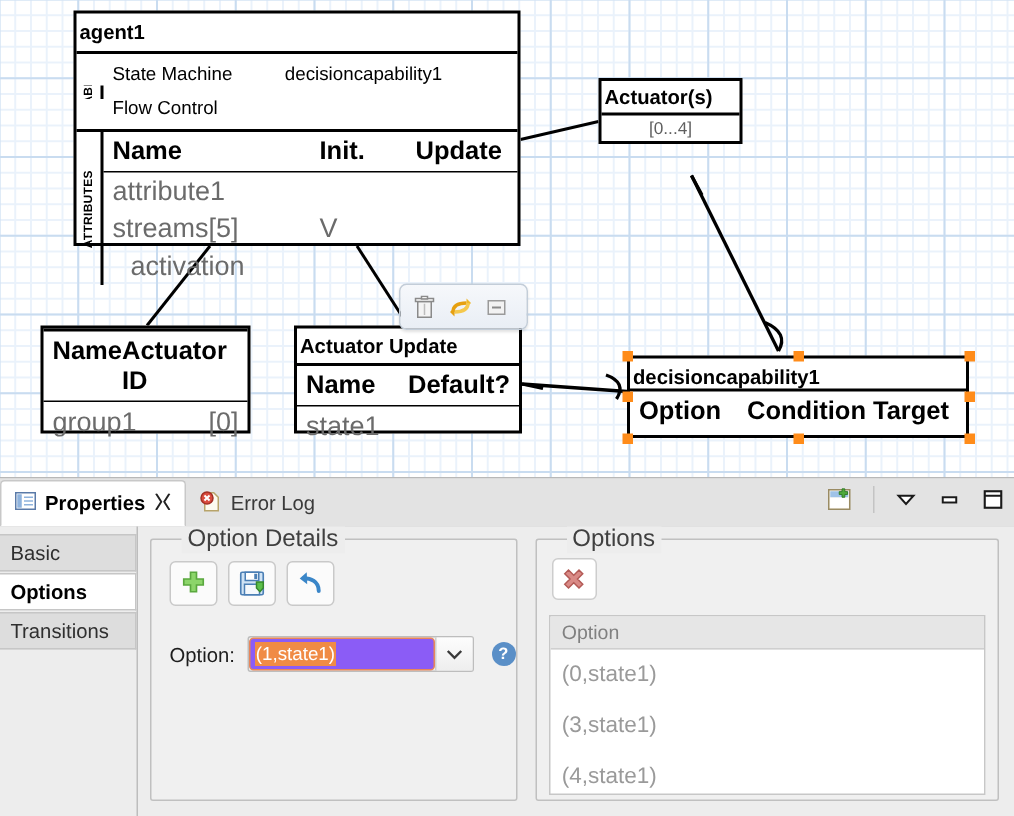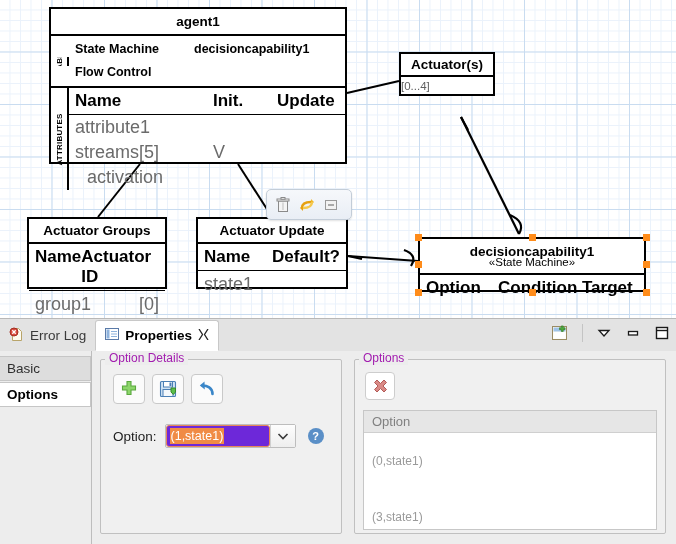--- a/index.html
+++ b/index.html
@@ -20,21 +20,21 @@
       linear-gradient(to bottom, #c9dcf0 1px, transparent 1px),
       linear-gradient(to right, #eaf2fb 1px, transparent 1px),
       linear-gradient(to bottom, #eaf2fb 1px, transparent 1px);
     background-size:52.5px 52.5px, 52.5px 52.5px, 10.5px 10.5px, 10.5px 10.5px;
     background-position:-1px -1px, -1px -1px, -1px -1px, -1px -1px;
     overflow:hidden;
   }
 
   .uml{position:absolute;background:#fff;border:2px solid #000;box-sizing:border-box;}
   .uml-title{
-    text-align:center;font-weight:bold;font-size:13.5px;color:#000;
+    font-weight:bold;font-size:13.5px;color:#000;
     padding:5px 2px 5px;line-height:15px;
   }
   .uml-sub{
     text-align:center;font-size:11.5px;color:#000;line-height:13px;
     padding-bottom:4px;margin-top:-3px;
   }
   .uml-sep{border-top:2px solid #000;}
   .row{display:flex;align-items:center;box-sizing:border-box;}
 
   
@@ -47,21 +47,21 @@
   .vlabel{
     transform:rotate(-90deg);white-space:nowrap;
     font-size:8px;font-weight:bold;letter-spacing:.2px;color:#000;
   }
   .cap-line{font-size:12.5px;color:#000;padding:4px 0 4px 6px;line-height:15px;}
   .hdr{font-weight:bold;font-size:17px;color:#000;}
   .cell{font-size:18px;color:#6b6b6b;}
 
   
   #actuators{left:399px;top:52px;width:96px;height:44px;}
-  #actuators .val{font-size:11.5px;color:#5f5f5f;padding:3px 0;}
+  #actuators .val{text-align:center;font-size:11.5px;color:#5f5f5f;padding:3px 0;}
 
   
   #agroups{left:27px;top:217px;width:140px;height:72px;}
   
   #astates{left:196px;top:217px;width:152px;height:72px;}
 
   
   #dcap{left:418px;top:237px;width:228px;height:55px;}
 
   .tbl-hdr{padding:3px 6px;display:flex;justify-content:space-between;}
@@ -122,41 +122,41 @@
   #content{
     position:absolute;left:92px;top:32px;right:0;bottom:0;
     background:#ededed;box-sizing:border-box;padding:8px 10px 10px 8px;
     display:flex;gap:12px;
   }
   .group{
     position:relative;border:1px solid #c0c0c0;border-radius:2px;
     background:#f0f0f0;box-sizing:border-box;
   }
   .group > .legend{
-    position:absolute;left:4px;top:-9px;background:#ededed;
-    padding:0 4px;font-size:12px;color:#a21caf;
+    position:absolute;left:20px;top:-9px;background:#ededed;
+    padding:0 4px;font-size:16px;color:#404040;
   }
   #grp-details{flex:0 0 242px;}
   #grp-options{flex:1 1 auto;}
 
   .btnrow{display:flex;gap:7px;padding:14px 0 0 12px;}
   .tbtn{
     width:30px;height:28px;border:1px solid #c9c9c9;border-radius:4px;
     background:#fbfbfb;display:flex;align-items:center;justify-content:center;
   }
 
   .fieldrow{display:flex;align-items:center;padding:20px 0 0 12px;gap:8px;}
   .flabel{font-size:13.5px;color:#1d1d1d;}
   .combo{
     display:flex;align-items:stretch;border:1px solid #bdbdbd;background:#f3f3f3;
     border-radius:2px;height:24px;box-sizing:border-box;
   }
   .txt{
-    width:104px;height:22px;border:1px solid #e8865a;border-radius:3px;
-    background:#6d28d9;display:flex;align-items:center;padding:0 3px;
+    width:124px;height:22px;border:1px solid #e8865a;border-radius:3px;
+    background:#8b5cf6;display:flex;align-items:center;padding:0 3px;
     box-sizing:border-box;margin:0;
   }
   .txt span{
     background:#f08b45;color:#ffffff;font-size:12.5px;padding:0 1px;line-height:16px;
   }
   .cbtn{
     width:24px;display:flex;align-items:center;justify-content:center;
     border-left:1px solid #cfcfcf;background:linear-gradient(to bottom,#fdfdfd,#eeeeee);
   }
   .help{width:16px;height:16px;border-radius:50%;background:#5a8fc7;
@@ -165,21 +165,21 @@
 
   
   .listbox{
     margin:10px 8px 8px 8px;border:1px solid #c7c7c7;background:#fff;
     height:120px;box-sizing:border-box;overflow:hidden;
   }
   .lhdr{
     background:#e6e6e6;border-bottom:1px solid #cfcfcf;
     padding:3px 8px;font-size:13px;color:#808080;
   }
-  .litem{padding:18px 8px;font-size:12px;color:#9a9a9a;line-height:20px;}
+  .litem{padding:7px 8px;font-size:15px;color:#9a9a9a;line-height:20px;}
   .xbtn{
     width:28px;height:26px;border:1px solid #cdcdcd;border-radius:4px;background:#fff;
     display:flex;align-items:center;justify-content:center;margin:12px 0 0 10px;
   }
 </style>
 </head>
 <body>
 
 <div id="root">
 
@@ -202,21 +202,21 @@
       <path d="M404,250 Q418,255 411,266" stroke="#000" stroke-width="2.2" fill="none"></path>
     </svg>
 
     <div class="uml" id="agent1">
       <div class="uml-title">agent1</div>
       <div class="uml-sep"></div>
       <div class="row" style="height:50px;">
         <div class="band">
           <div class="vlabel">CAPABILIT...</div>
         </div>
-        <div style="flex:1;font-weight:bold;">
+        <div style="flex:1;">
           <div class="cap-line">
             <span>State Machine</span>
             <span style="display:inline-block;width:28px;"></span>
             <span>decisioncapability1</span>
           </div>
           <div class="cap-line">Flow Control</div>
         </div>
       </div>
       <div class="uml-sep"></div>
       <div class="row" style="height:auto;">
@@ -248,21 +248,20 @@
       </div>
     </div>
 
     <div class="uml" id="actuators">
       <div class="uml-title" style="padding:3px 2px;">Actuator(s)</div>
       <div class="uml-sep"></div>
       <div class="val">[0...4]</div>
     </div>
 
     <div class="uml" id="agroups">
-      <div class="uml-title" style="padding:4px 2px;">Actuator Groups</div>
       <div class="uml-sep"></div>
       <div class="tbl-hdr hdr" style="border-bottom:1px solid #000;">
         <span>Name</span>
         <span>Actuator ID</span>
       </div>
       <div class="tbl-row cell">
         <span>group1</span>
         <span>[0]</span>
       </div>
     </div>
@@ -275,21 +274,20 @@
         <span>Default?</span>
       </div>
       <div class="tbl-row cell">
         <span>state1</span>
         <span></span>
       </div>
     </div>
 
     <div class="uml" id="dcap">
       <div class="uml-title" style="padding:5px 2px 0;">decisioncapability1</div>
-      <div class="uml-sub">«State Machine»</div>
       <div class="uml-sep"></div>
       <div class="row hdr" style="padding:3px 6px;">
         <span style="flex:0 0 72px;">Option</span>
         <span style="flex:0 0 84px;">Condition</span>
         <span>Target</span>
       </div>
     </div>
 
     <div class="handle" style="left:415px;top:234px;"></div>
     <div class="handle" style="left:529px;top:234px;"></div>
@@ -322,47 +320,47 @@
           <rect x="2.5" y="3.5" width="11" height="9" fill="#f2f2f2" stroke="#9a9a9a" stroke-width="1"></rect>
           <line x1="5" y1="8" x2="11" y2="8" stroke="#8a8a8a" stroke-width="1.4"></line>
         </svg>
       </div>
     </div>
   </div>
 
   <div id="props">
 
     <div id="tabbar">
-      <div class="vtab inactive">
-        <span>
-          <svg width="15" height="15" viewBox="0 0 15 15">
-            <path d="M3.5,1.5 h6 l3,3 v9 h-9 z" fill="#fdfbf0" stroke="#b8a46a" stroke-width="1"></path>
-            <circle cx="5" cy="5" r="4" fill="#d94b3e" stroke="#a32f24" stroke-width="1"></circle>
-            <path d="M3.3,3.3 L6.7,6.7 M6.7,3.3 L3.3,6.7" stroke="#fff" stroke-width="1.3"></path>
-          </svg>
-        </span>
-        <span>Error Log</span>
-      </div>
       <div class="vtab active">
         <span>
           <svg width="14" height="14" viewBox="0 0 14 14">
             <rect x="0.5" y="1.5" width="13" height="11" fill="#fff" stroke="#5a7aa8" stroke-width="1"></rect>
             <rect x="1.5" y="2.5" width="3" height="9" fill="#8fb3dd"></rect>
             <line x1="6" y1="4.5" x2="12" y2="4.5" stroke="#8fb3dd" stroke-width="1"></line>
             <line x1="6" y1="7" x2="12" y2="7" stroke="#8fb3dd" stroke-width="1"></line>
             <line x1="6" y1="9.5" x2="12" y2="9.5" stroke="#8fb3dd" stroke-width="1"></line>
           </svg>
         </span>
         <span>Properties</span>
         <span>
           <svg width="11" height="11" viewBox="0 0 11 11">
             <path d="M1,0 L4.5,5.5 L1,11 M10,0 L6.5,5.5 L10,11" stroke="#222" stroke-width="1.3" fill="none"></path>
           </svg>
         </span>
       </div>
+      <div class="vtab inactive">
+        <span>
+          <svg width="15" height="15" viewBox="0 0 15 15">
+            <path d="M3.5,1.5 h6 l3,3 v9 h-9 z" fill="#fdfbf0" stroke="#b8a46a" stroke-width="1"></path>
+            <circle cx="5" cy="5" r="4" fill="#d94b3e" stroke="#a32f24" stroke-width="1"></circle>
+            <path d="M3.3,3.3 L6.7,6.7 M6.7,3.3 L3.3,6.7" stroke="#fff" stroke-width="1.3"></path>
+          </svg>
+        </span>
+        <span>Error Log</span>
+      </div>
 
       <div id="tabtools">
         <div class="ttool">
           <svg width="18" height="17" viewBox="0 0 18 17">
             <rect x="0.5" y="1.5" width="14" height="13" fill="#fdfbf4" stroke="#9a8b63" stroke-width="1"></rect>
             <rect x="1.5" y="2.5" width="12" height="4" fill="#9fc3e8"></rect>
             <rect x="1.5" y="7" width="12" height="6.5" fill="#ffffff"></rect>
             <path d="M12.5,0.5 h3 v3 h3 v3 h-3 v3 h-3 v-3 h-3 v-3 h3 z" transform="translate(1.6,0.6) scale(0.62)" fill="#4faa3c" stroke="#2f7a22" stroke-width="1"></path>
           </svg>
         </div>
@@ -385,20 +383,23 @@
         </div>
       </div>
     </div>
 
     <div id="leftlist">
       <div class="ltab">
         <span>Basic</span>
       </div>
       <div class="ltab sel">
         <span>Options</span>
+      </div>
+      <div class="ltab">
+        <span>Transitions</span>
       </div>
     </div>
 
     <div id="content">
 
       <div class="group" id="grp-details">
         <div class="legend">Option Details</div>
 
         <div class="btnrow">
           <div class="tbtn">

